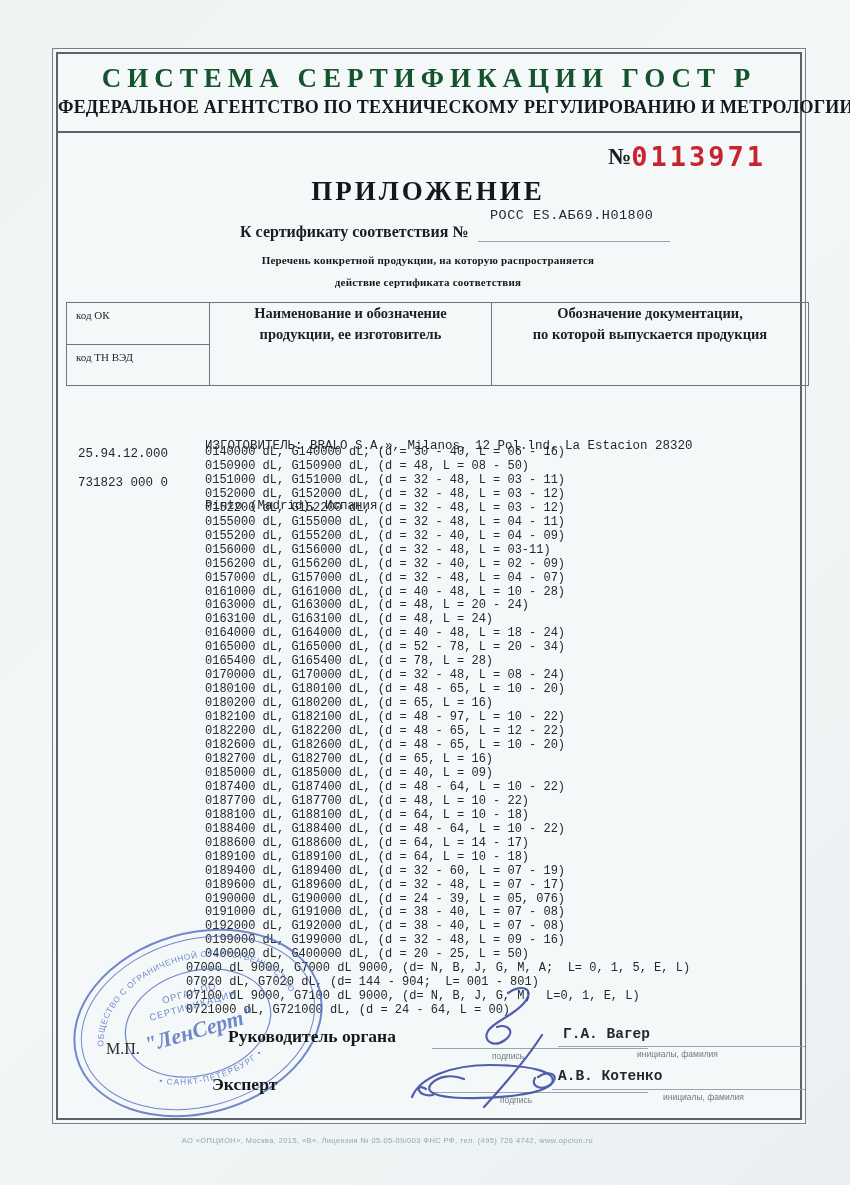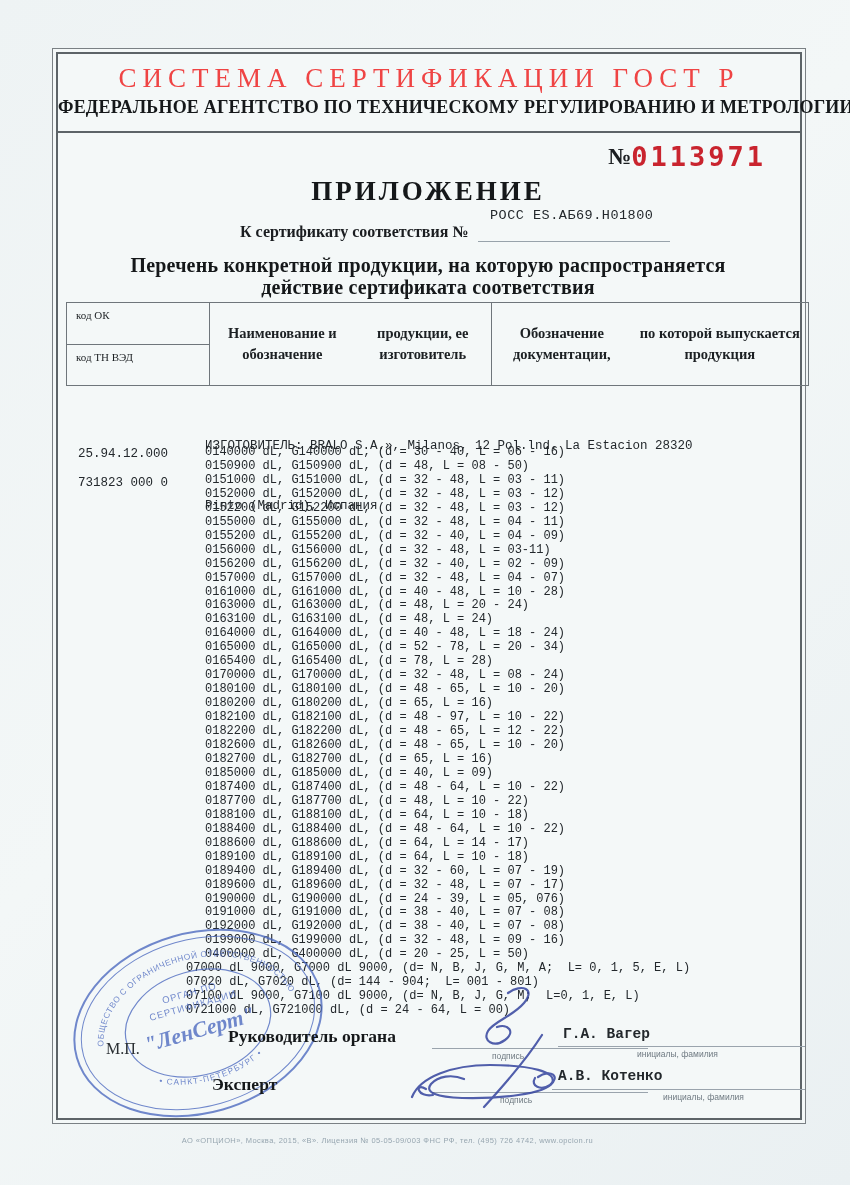--- a/index.html
+++ b/index.html
@@ -13,21 +13,21 @@
   .page{position:absolute;inset:0;background:linear-gradient(135deg,#eef3f4 0%,#f3f7f7 45%,#eaf0f2 100%);}
   
   .frame-outer{
     position:absolute;left:52px;top:48px;width:752px;height:1074px;
     border:1px solid #7a8084;background:#f4f8f8;
   }
   .frame-inner{position:absolute;inset:3px;border:2px solid #5d6468;}
   
   .head-box{position:absolute;left:0;right:0;top:0;height:77px;border-bottom:2px solid #5d6468;text-align:center;}
   .head-title{
-    margin-top:9px;font-size:27px;font-weight:normal;letter-spacing:6px;color:#ef4444;white-space:nowrap;
+    margin-top:9px;font-size:27px;font-weight:bold;letter-spacing:6px;color:#14532d;white-space:nowrap;
   }
   .head-subtitle{
     margin-top:3px;font-size:18px;font-weight:bold;letter-spacing:0.2px;color:#15181a;white-space:nowrap;
   }
   
   .doc-number{position:absolute;left:608px;top:141px;white-space:nowrap;}
   .doc-number .no-sign{font-size:23px;color:#1a1d20;font-weight:bold;vertical-align:2px;}
   .doc-number .no-value{
     font-family:"DejaVu Sans Mono", monospace;font-size:27px;font-weight:bold;
     color:#c9242e;letter-spacing:3px;
@@ -37,31 +37,31 @@
     font-size:27px;font-weight:bold;letter-spacing:3px;color:#15181a;
   }
   .cert-label{position:absolute;left:240px;top:223px;font-size:16px;font-weight:bold;color:#1a1d20;}
   .cert-value{
     position:absolute;left:490px;top:208px;
     font-family:"Liberation Mono", monospace;font-size:13.5px;color:#23282c;letter-spacing:0.5px;white-space:pre;
   }
   .cert-underline{position:absolute;left:478px;top:241px;width:192px;border-top:1px solid #98a3ab;}
   .desc-line{
     position:absolute;left:52px;width:752px;text-align:center;
-    font-size:20px;font-weight:bold;color:#15181a;letter-spacing:0.2px;
+    font-size:11px;font-weight:bold;color:#15181a;letter-spacing:0.2px;
   }
   .desc-1{top:254px;} .desc-2{top:276px;}
   
   .tbl{position:absolute;left:66px;top:302px;width:741px;height:82px;border:1px solid #6f767b;display:flex;}
   .tbl .c1{width:142px;border-right:1px solid #6f767b;display:flex;flex-direction:column;}
   .tbl .c1 .cell{flex:1;padding:6px 0 0 9px;font-size:11px;color:#1c2023;}
   .tbl .c1 .cell:first-child{border-bottom:1px solid #6f767b;}
   .tbl .c2{width:281px;border-right:1px solid #6f767b;}
   .tbl .c3{flex:1;}
-  .tbl .hdr{display:flex;flex-direction:row;align-items:center;height:100%;
+  .tbl .hdr{display:flex;flex-direction:column;align-items:center;height:100%;
     font-size:14.5px;font-weight:600;color:#1c2023;line-height:1.45;text-align:center;}
   
   .mono{font-family:"Liberation Mono", monospace;color:#23282c;white-space:pre;}
   .manufacturer{position:absolute;left:205px;top:396px;font-size:12.5px;line-height:20px;}
   .code-ok{position:absolute;left:78px;top:447px;font-size:12.5px;}
   .code-tnved{position:absolute;left:78px;top:476px;font-size:12.5px;}
   .products{position:absolute;left:205px;top:446px;font-size:12px;line-height:13.95px;}
   .products-wide{position:absolute;left:186px;top:962px;font-size:12px;line-height:13.95px;}
   .product-line{white-space:pre;}
   

